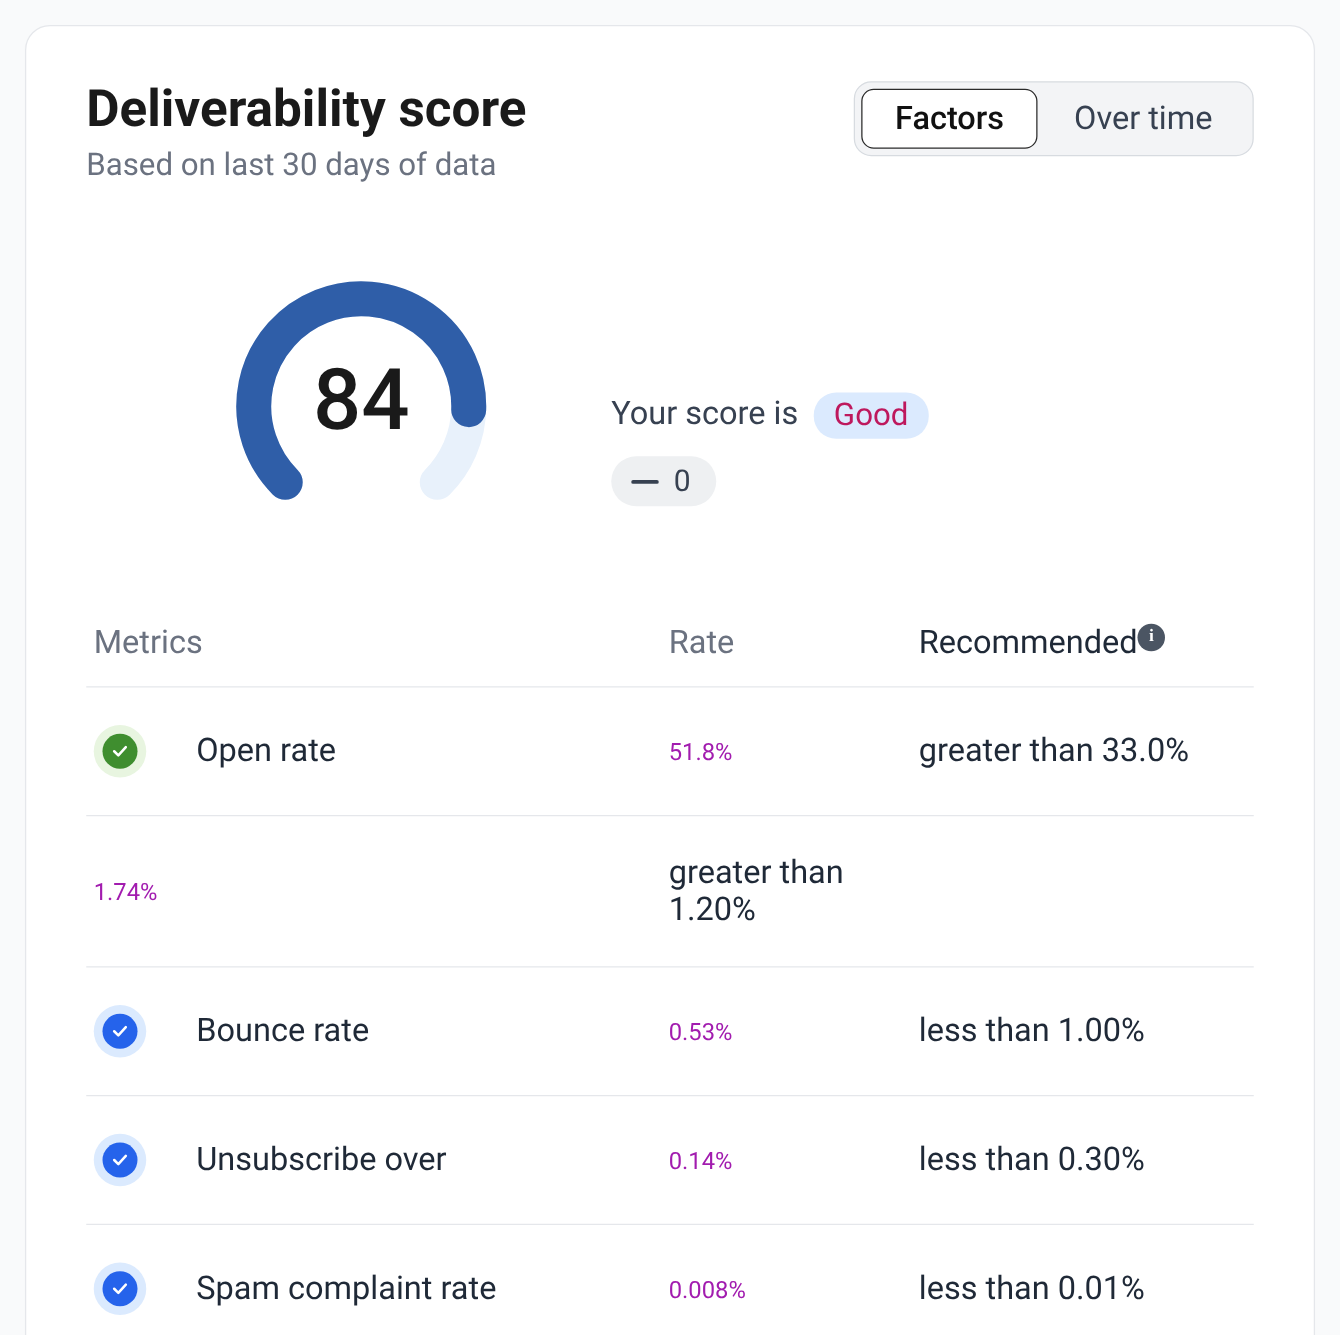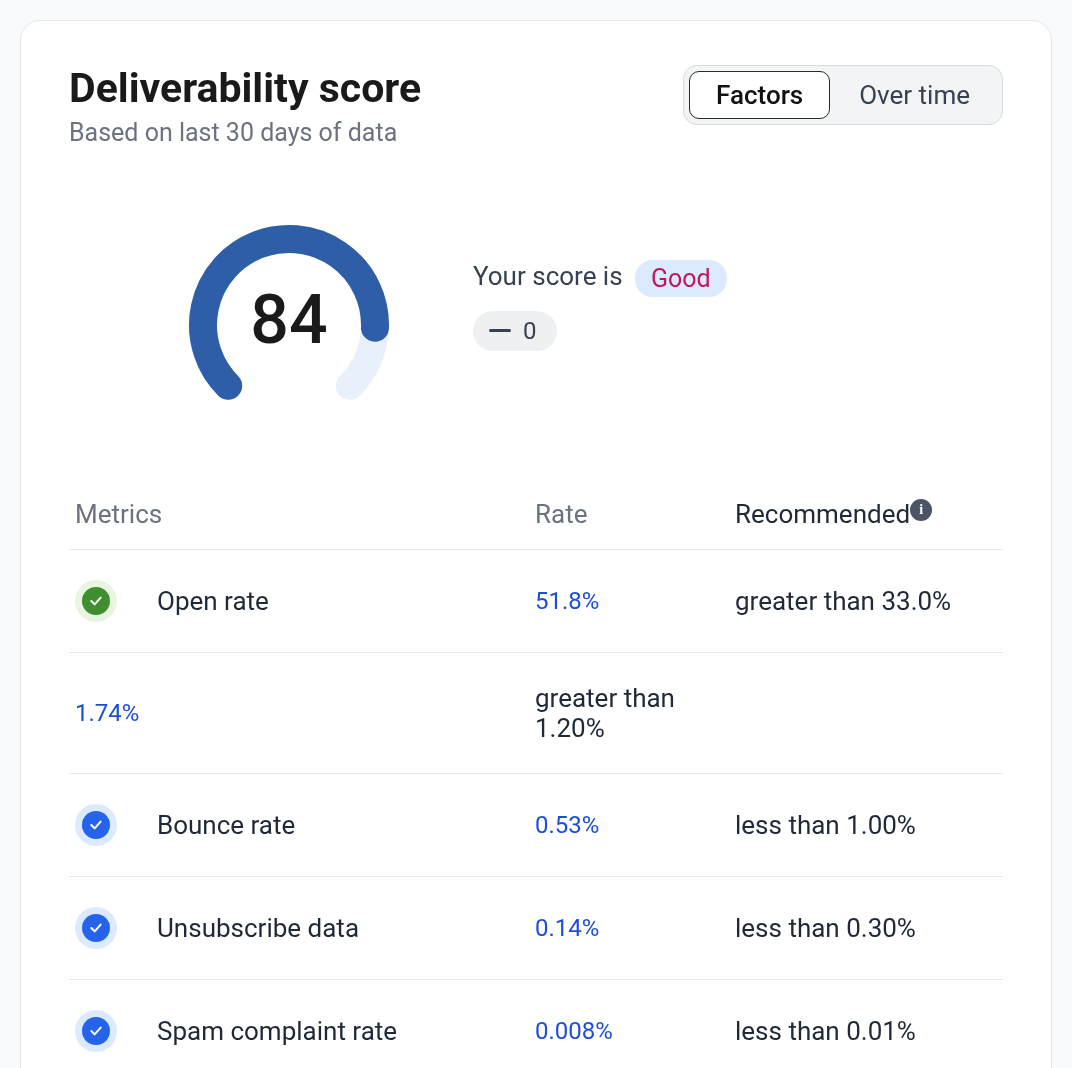--- a/index.html
+++ b/index.html
@@ -46,21 +46,21 @@
     appearance:none;border:1px solid transparent;background:transparent;
     font-size:26px;color:#374151;
     padding:10px 26px;border-radius:10px;cursor:pointer;line-height:1;
     font-family:inherit;
   }
   .seg button.active{
     background:#fff;border-color:#2a2a2a;color:#111;font-weight:500;
   }
 
   
-  .gauge-row{display:flex;align-items:center;gap:64px;margin-top:58px;margin-left:100px;}
+  .gauge-row{display:flex;align-items:flex-end;gap:80px;margin-top:58px;margin-left:100px;}
   .gauge-wrap{position:relative;width:240px;height:200px;}
   .gauge-svg{position:absolute;inset:0;}
   .gauge-val{position:absolute;inset:0;display:flex;align-items:center;justify-content:center;font-size:68px;font-weight:500;padding-top:30px;}
 
   .score-text{font-size:26px;color:#374151;}
   .badge-good{
     display:inline-block;background:var(--blue-light);color:#be185d;
     padding:4px 16px;border-radius:18px;font-size:25px;margin-left:6px;vertical-align:middle;
   }
   .delta-row{margin-top:14px;display:flex;align-items:center;gap:16px;}
@@ -75,21 +75,21 @@
   
   .tbl{margin-top:94px;}
   .thead{display:grid;grid-template-columns:460px 200px 1fr;align-items:center;padding:0 6px 20px 6px;border-bottom:1px solid var(--border);}
   .th{font-size:26px;color:var(--muted);font-weight:400;}
   .th.rec{display:flex;}
   .info-ic{display:inline-flex;align-items:center;justify-content:center;width:22px;height:22px;border-radius:50%;background:var(--info);color:#fff;font-size:14px;font-weight:700;font-family:Georgia,serif;}
 
   .trow{display:grid;grid-template-columns:460px 200px 1fr;align-items:center;padding:30px 6px;border-bottom:1px solid var(--border);}
   .mcell{display:flex;align-items:center;gap:40px;}
   .mlabel{font-size:26px;color:#1f2937;}
-  .rate{font-size:24px;color:#1d4ed8;}
+  .rate{font-size:19px;color:#a21caf;}
   .rec{font-size:26px;color:#1f2937;}
 
   .sicon{width:42px;height:42px;border-radius:50%;display:flex;align-items:center;justify-content:center;flex-shrink:0;}
   .sicon.green{background:var(--green-light);}
   .sicon.green .dot{background:var(--green);}
   .sicon.blue{background:var(--blue-light);}
   .sicon.blue .dot{background:var(--blue);}
   .sicon .dot{width:28px;height:28px;border-radius:50%;display:flex;align-items:center;justify-content:center;}
   .sicon svg{width:16px;height:16px;}
   .sicon svg path{stroke:#fff;stroke-width:3;fill:none;stroke-linecap:round;stroke-linejoin:round;}
@@ -176,21 +176,21 @@
         </div>
         <div class="trow">
           <div class="mcell">
             <span class="sicon blue">
               <span class="dot">
                 <svg viewBox="0 0 24 24">
                   <path d="M5 12l5 5L19 7"></path>
                 </svg>
               </span>
             </span>
-            <span class="mlabel">Unsubscribe data</span>
+            <span class="mlabel">Unsubscribe over</span>
           </div>
           <div class="rate">0.14%</div>
           <div class="rec">less than 0.30%</div>
         </div>
         <div class="trow">
           <div class="mcell">
             <span class="sicon blue">
               <span class="dot">
                 <svg viewBox="0 0 24 24">
                   <path d="M5 12l5 5L19 7"></path>

